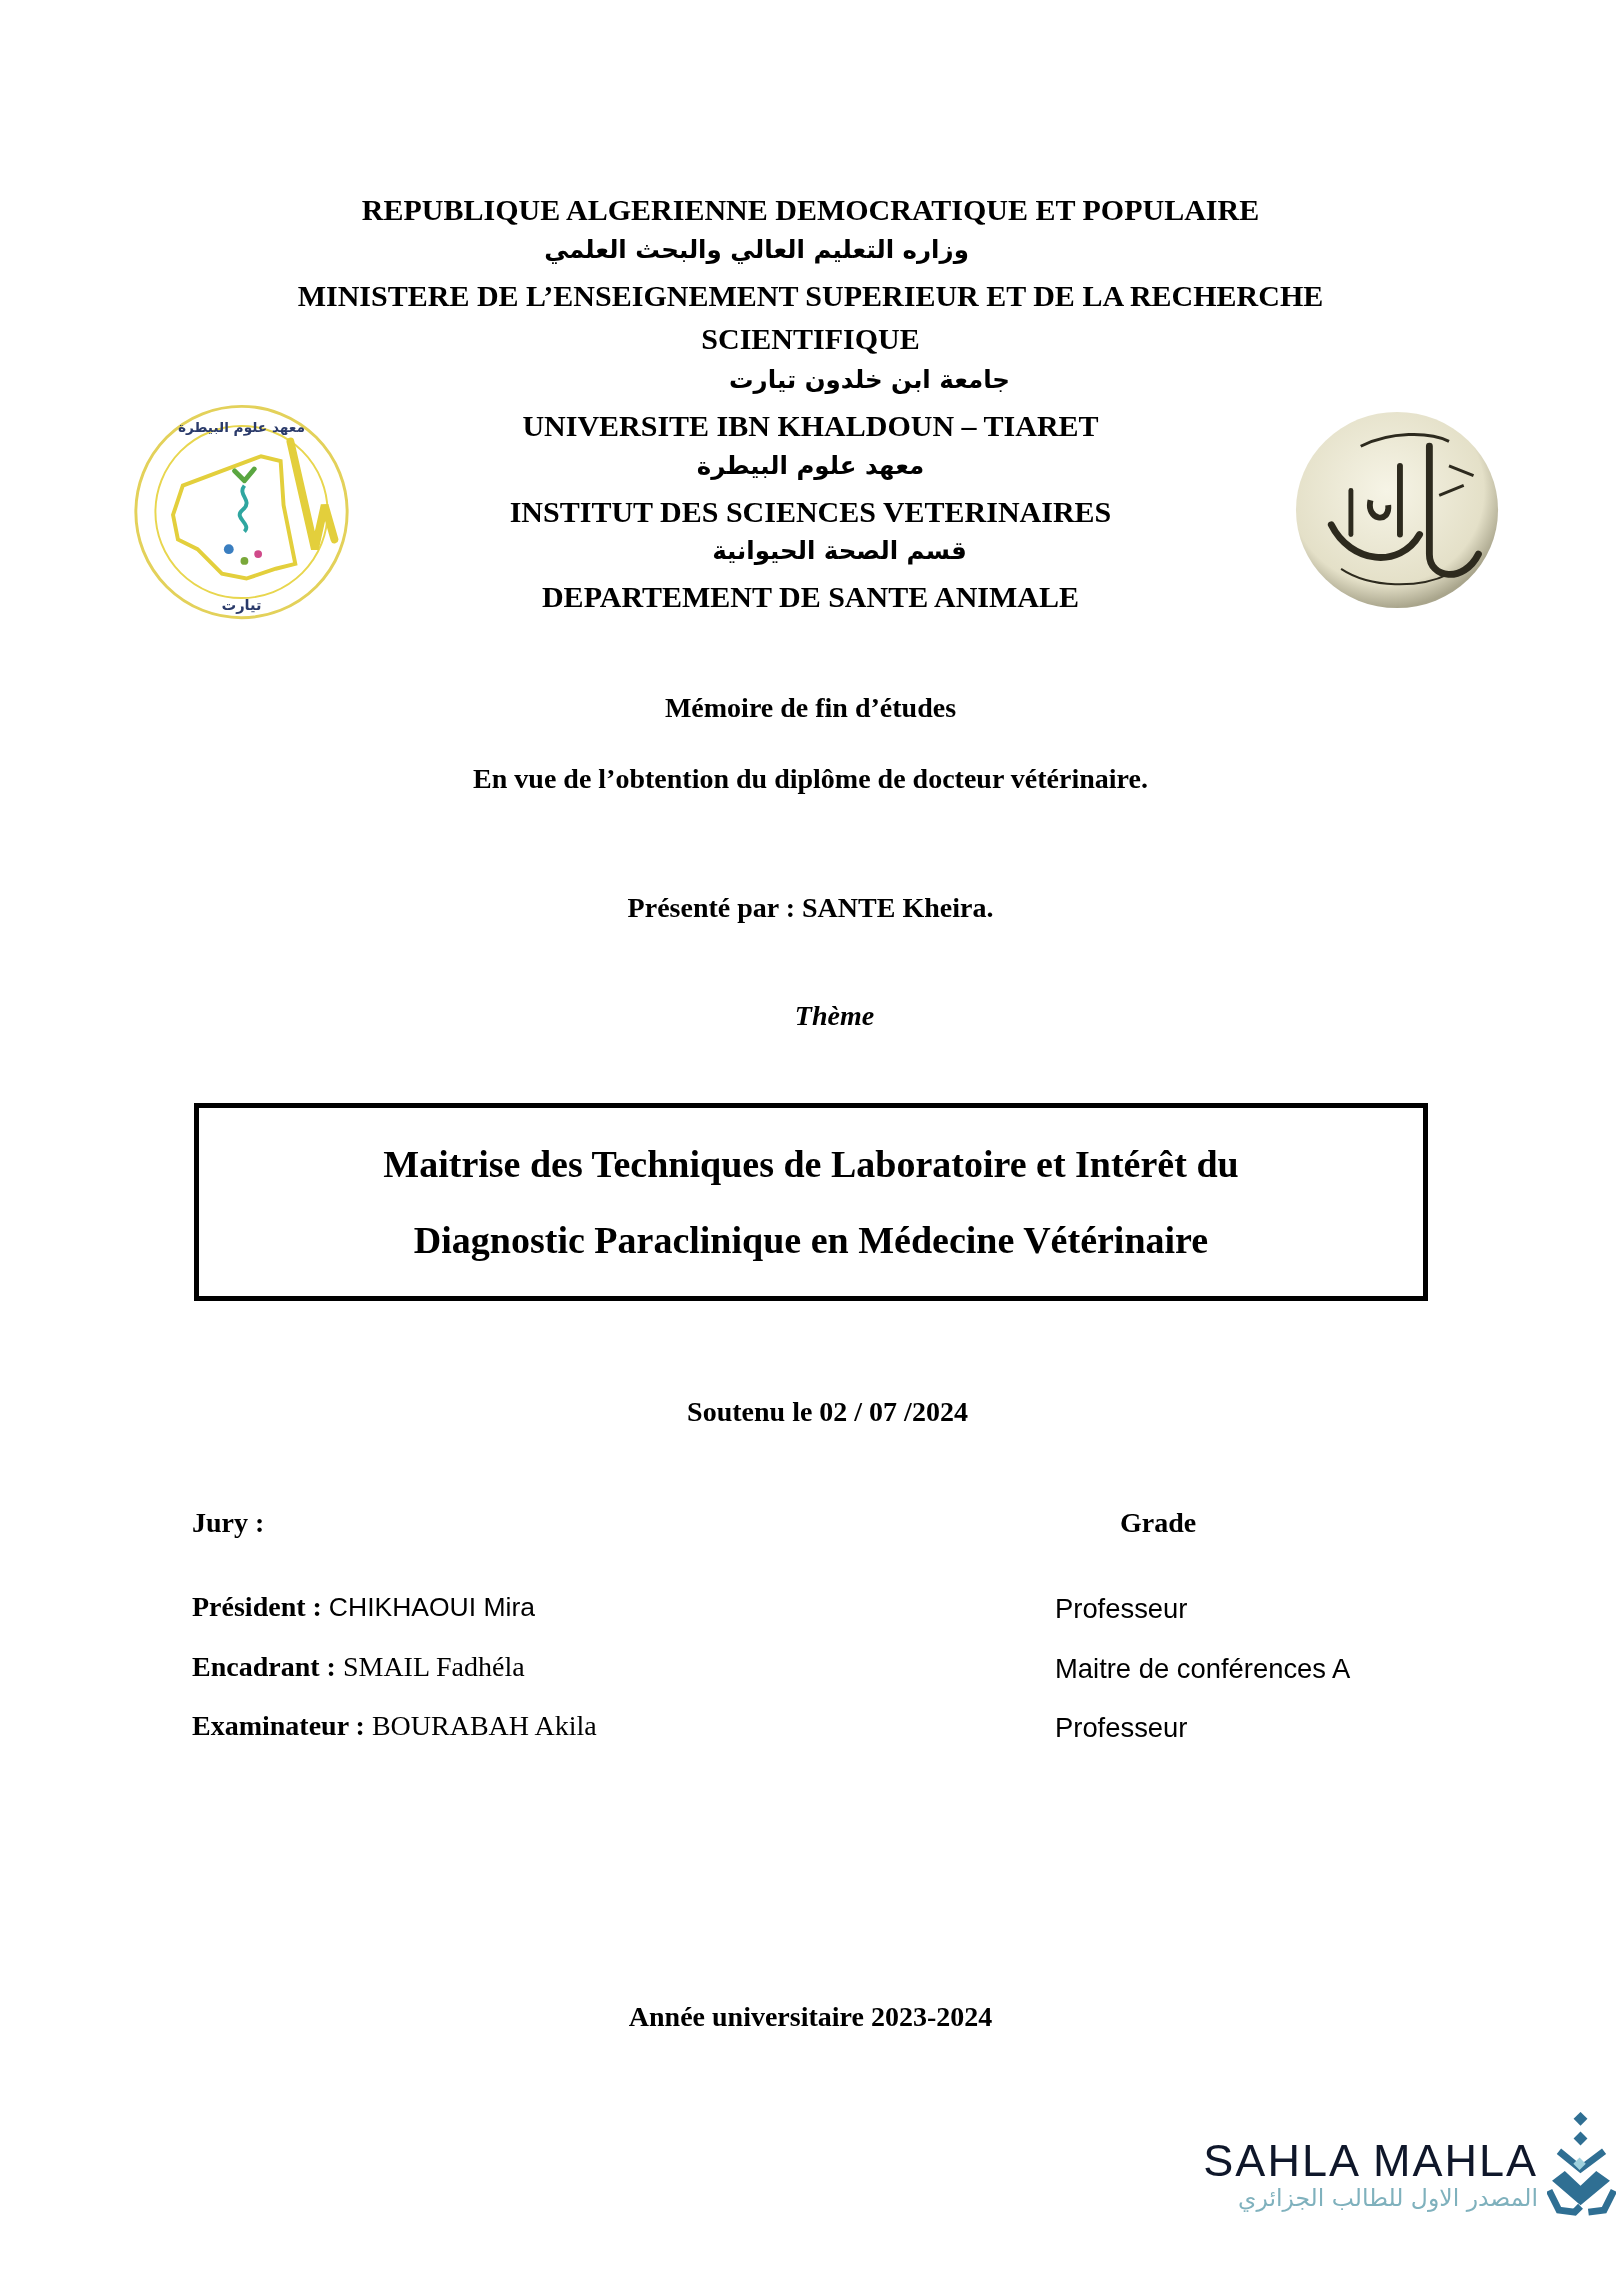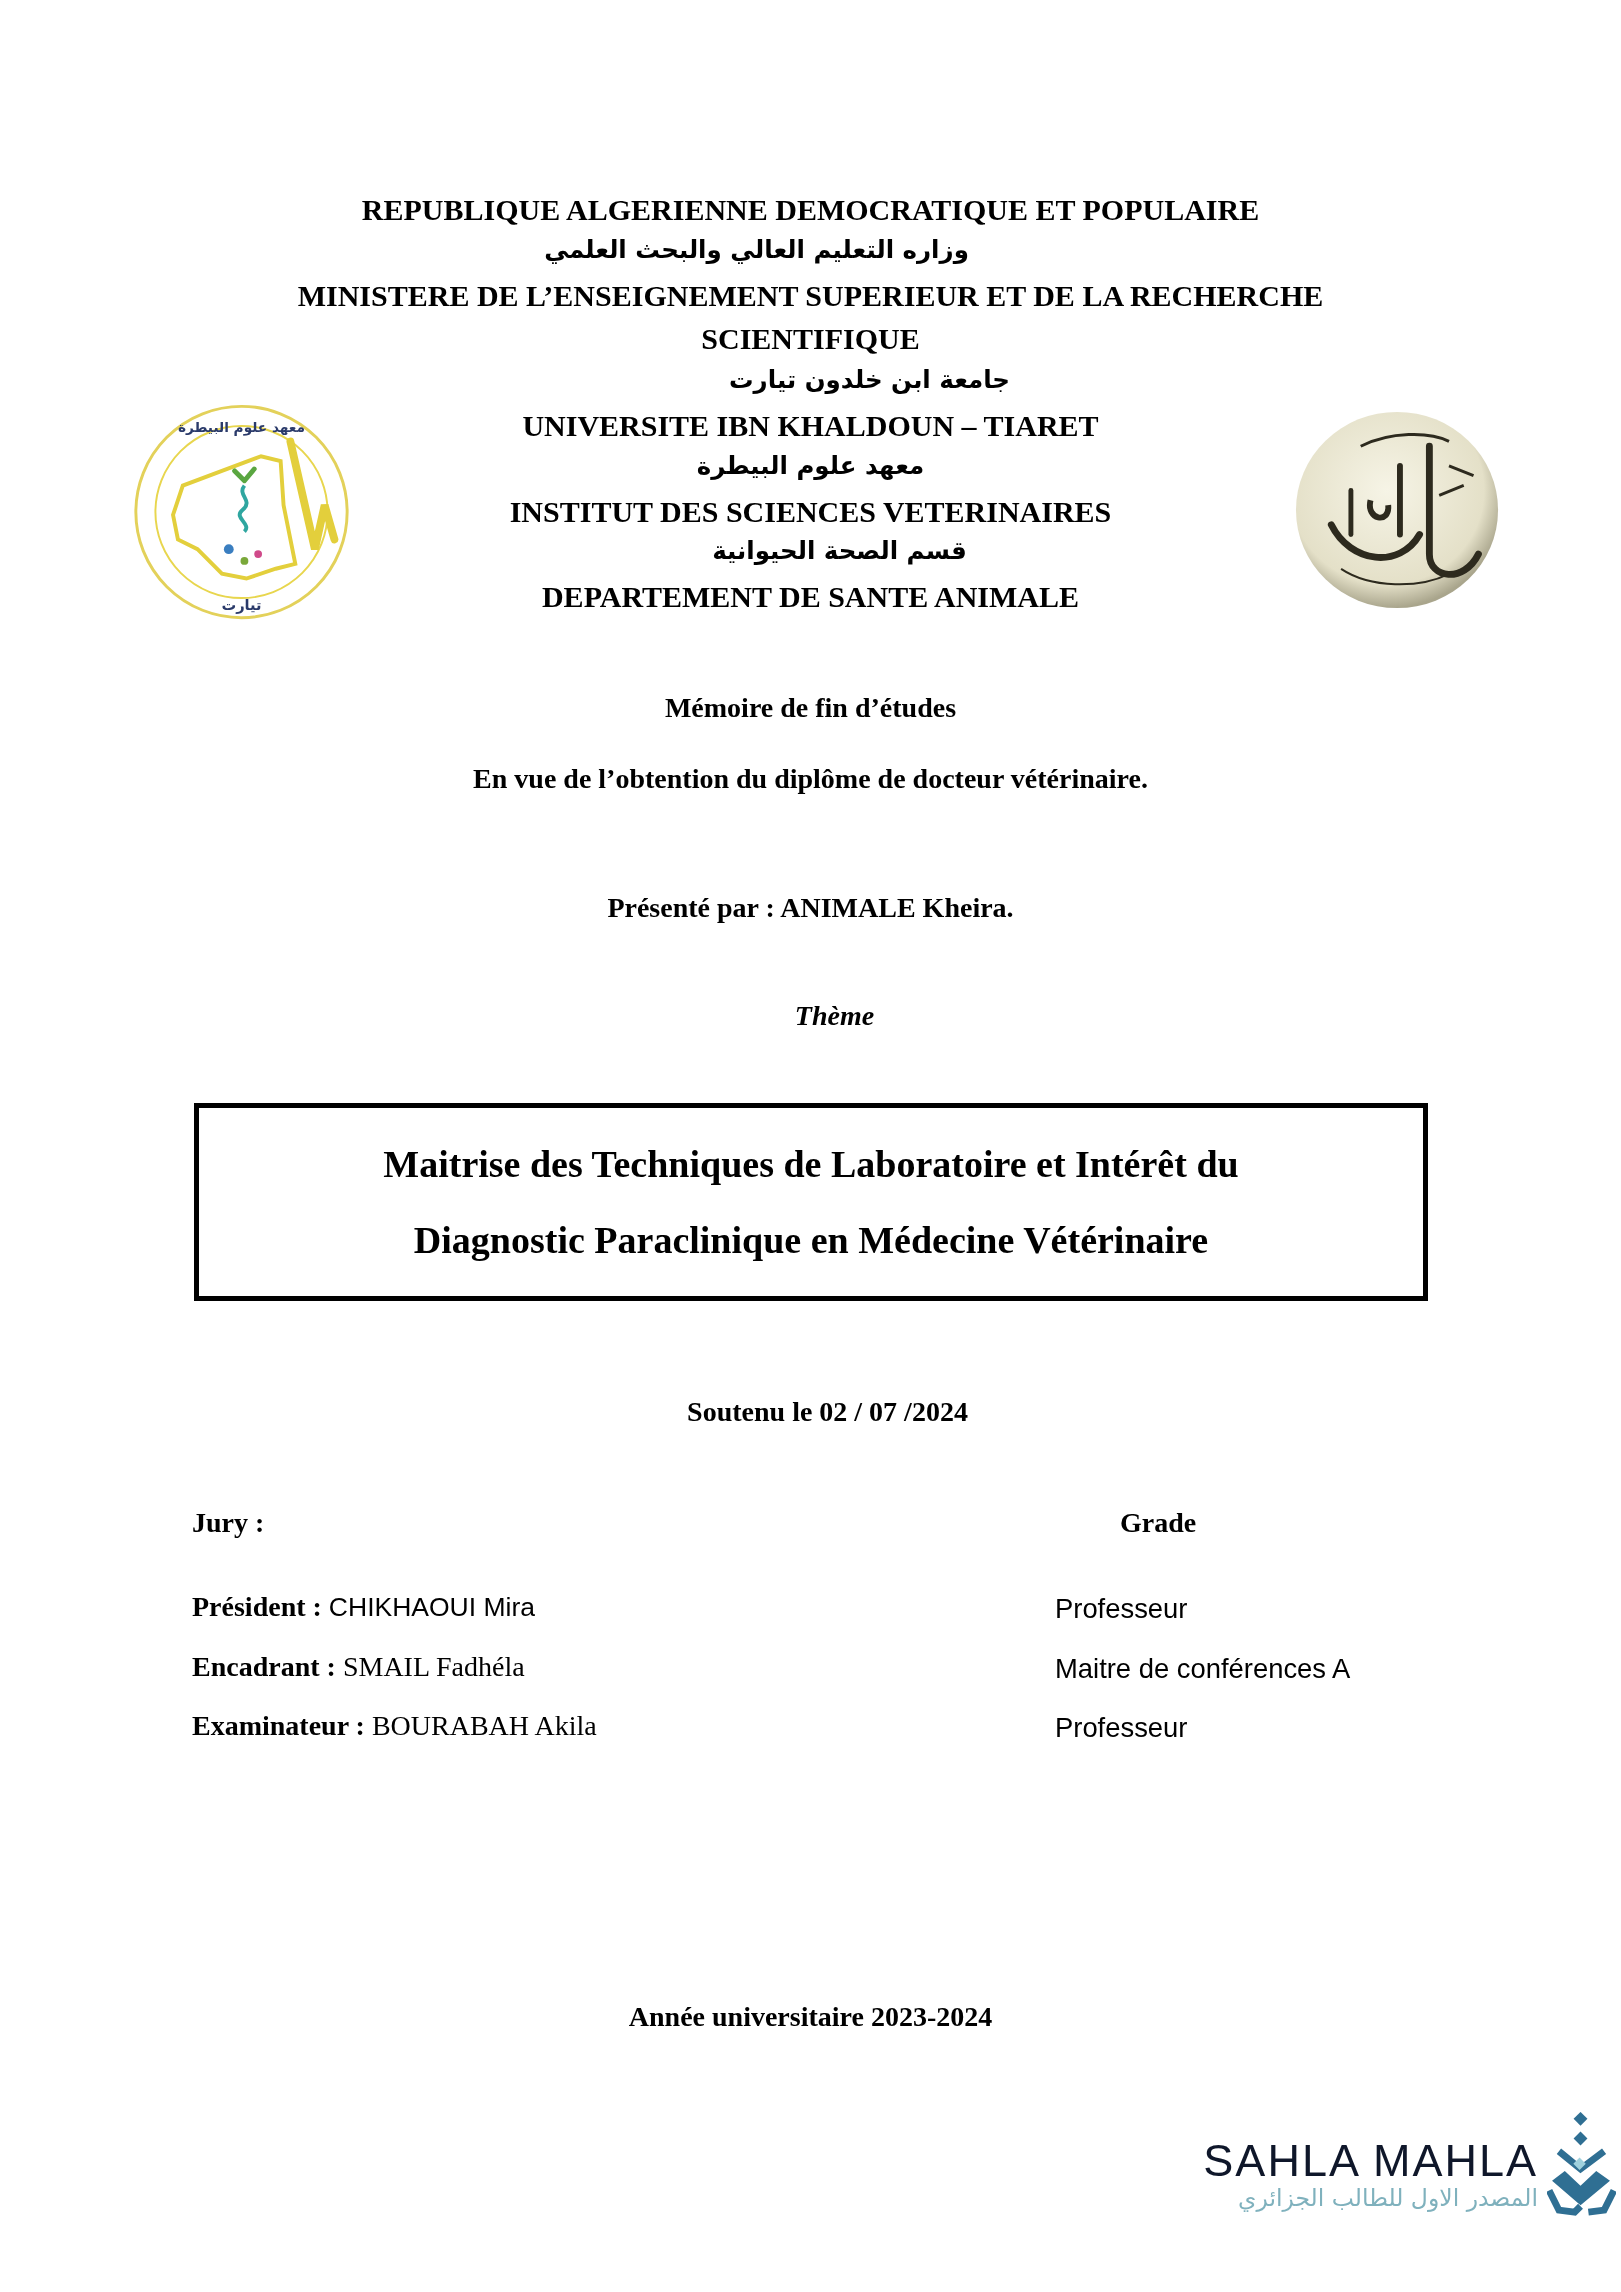--- a/index.html
+++ b/index.html
@@ -69,21 +69,21 @@
     <path d="M80 95 C 75 115, 100 120, 98 100" fill="none" stroke="#2d2a1e" stroke-width="6"></path>
     <path d="M60 85 L60 130" stroke="#2d2a1e" stroke-width="5" stroke-linecap="round"></path>
     <path d="M160 60 L185 70 M150 90 L175 80" stroke="#2d2a1e" stroke-width="3"></path>
     <path d="M70 40 C 100 25, 140 25, 160 35" fill="none" stroke="#2d2a1e" stroke-width="3"></path>
     <path d="M50 165 C 80 185, 130 185, 160 170" fill="none" stroke="#2d2a1e" stroke-width="2"></path>
   </svg>
 </div>
 
 <div class="center-line bold28" style="top:692px;">Mémoire de fin d’études</div>
 <div class="center-line bold28" style="top:763px;">En vue de l’obtention du diplôme de docteur vétérinaire.</div>
-<div class="center-line bold28" style="top:892px;">Présenté par : ANIMALE Kheira.</div>
+<div class="center-line bold28" style="top:892px;">Présenté par : SANTE Kheira.</div>
 <div class="center-line theme" style="top:1000px;">Thème</div>
 
 <div class="title-box">
   <div class="title-line" style="margin-top:17.6px;">Maitrise des Techniques de Laboratoire et Intérêt du</div>
   <div class="title-line">Diagnostic Paraclinique en Médecine Vétérinaire</div>
 </div>
 
 <div class="center-line bold28" style="top:1396px;padding-left:17px;">Soutenu le 02 / 07 /2024</div>
 
 <div class="abs jury-label" style="left:192px; top:1507px;">Jury :</div>

